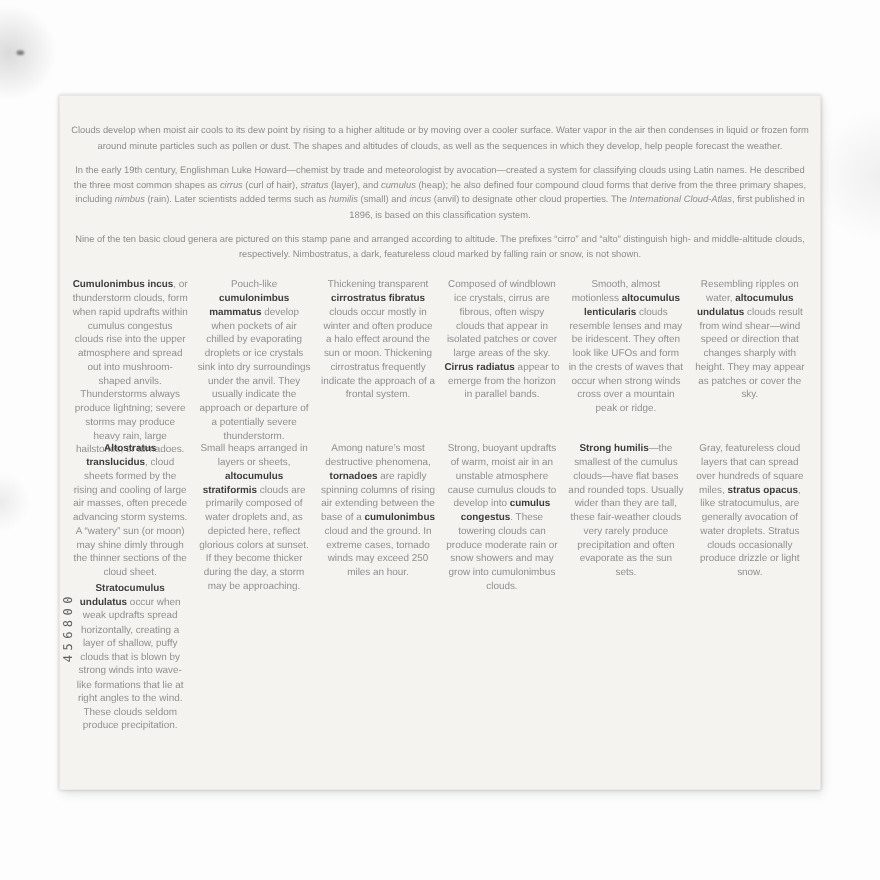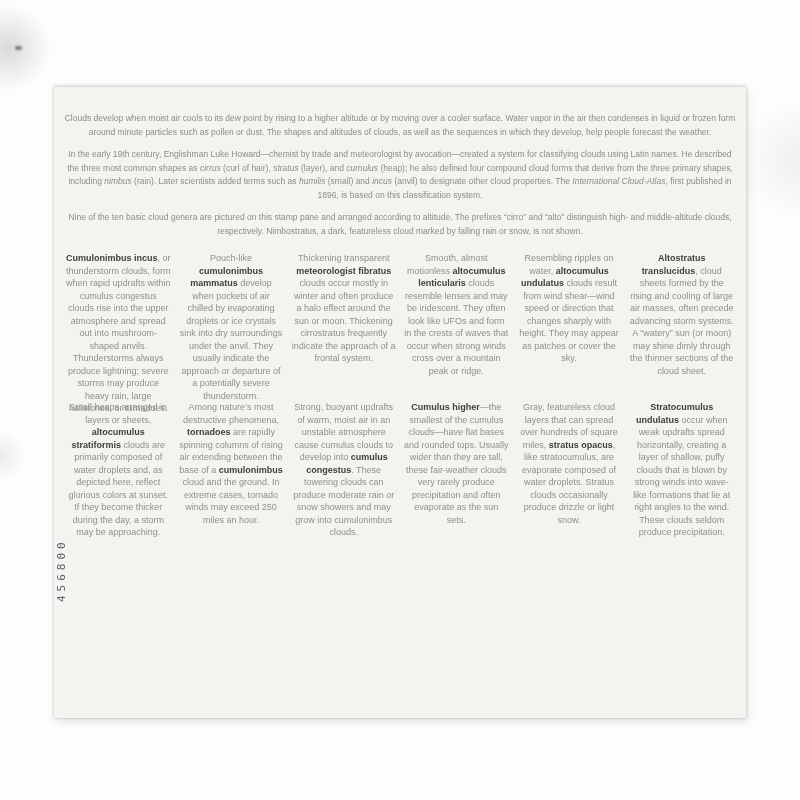--- a/index.html
+++ b/index.html
@@ -89,29 +89,30 @@
 
     <div class="intro">
       <p>Clouds develop when moist air cools to its dew point by rising to a higher altitude or by moving over a cooler surface. Water vapor in the air then condenses in liquid or frozen form around minute particles such as pollen or dust. The shapes and altitudes of clouds, as well as the sequences in which they develop, help people forecast the weather.</p>
       <p><span>In the early 19th century, Englishman Luke Howard—chemist by trade and meteorologist by avocation—created a system for classifying clouds using Latin names. He described the three most common shapes as </span><span class="seg-i">cirrus</span><span> (curl of hair), </span><span class="seg-i">stratus</span><span> (layer), and </span><span class="seg-i">cumulus</span><span> (heap); he also defined four compound cloud forms that derive from the three primary shapes, including </span><span class="seg-i">nimbus</span><span> (rain). Later scientists added terms such as </span><span class="seg-i">humilis</span><span> (small) and </span><span class="seg-i">incus</span><span> (anvil) to designate other cloud properties. The </span><span class="seg-i">International Cloud-Atlas</span><span>, first published in 1896, is based on this classification system.</span></p>
       <p>Nine of the ten basic cloud genera are pictured on this stamp pane and arranged according to altitude. The prefixes “cirro” and “alto” distinguish high- and middle-altitude clouds, respectively. Nimbostratus, a dark, featureless cloud marked by falling rain or snow, is not shown.</p>
     </div>
 
     <div class="grid">
       <div class="block"><span class="seg-b">Cumulonimbus incus</span><span>, or thunderstorm clouds, form when rapid updrafts within cumulus congestus clouds rise into the upper atmosphere and spread out into mushroom-shaped anvils. Thunderstorms always produce lightning; severe storms may produce heavy rain, large hailstones, or tornadoes.</span></div>
       <div class="block"><span>Pouch-like </span><span class="seg-b">cumulonimbus mammatus</span><span> develop when pockets of air chilled by evaporating droplets or ice crystals sink into dry surroundings under the anvil. They usually indicate the approach or departure of a potentially severe thunderstorm.</span></div>
-      <div class="block"><span>Thickening transparent </span><span class="seg-b">meteorologist fibratus</span><span> clouds occur mostly in winter and often produce a halo effect around the sun or moon. Thickening cirrostratus frequently indicate the approach of a frontal system.</span></div>
+      <div class="block"><span>Thickening transparent </span><span class="seg-b">cirrostratus fibratus</span><span> clouds occur mostly in winter and often produce a halo effect around the sun or moon. Thickening cirrostratus frequently indicate the approach of a frontal system.</span></div>
+      <div class="block"><span>Composed of windblown ice crystals, cirrus are fibrous, often wispy clouds that appear in isolated patches or cover large areas of the sky. </span><span class="seg-b">Cirrus radiatus</span><span> appear to emerge from the horizon in parallel bands.</span></div>
 
       <div class="block"><span>Smooth, almost motionless </span><span class="seg-b">altocumulus lenticularis</span><span> clouds resemble lenses and may be iridescent. They often look like UFOs and form in the crests of waves that occur when strong winds cross over a mountain peak or ridge.</span></div>
       <div class="block"><span>Resembling ripples on water, </span><span class="seg-b">altocumulus undulatus</span><span> clouds result from wind shear—wind speed or direction that changes sharply with height. They may appear as patches or cover the sky.</span></div>
       <div class="block"><span class="seg-b">Altostratus translucidus</span><span>, cloud sheets formed by the rising and cooling of large air masses, often precede advancing storm systems. A “watery” sun (or moon) may shine dimly through the thinner sections of the cloud sheet.</span></div>
       <div class="block"><span>Small heaps arranged in layers or sheets, </span><span class="seg-b">altocumulus stratiformis</span><span> clouds are primarily composed of water droplets and, as depicted here, reflect glorious colors at sunset. If they become thicker during the day, a storm may be approaching.</span></div>
 
       <div class="block"><span>Among nature’s most destructive phenomena, </span><span class="seg-b">tornadoes</span><span> are rapidly spinning columns of rising air extending between the base of a </span><span class="seg-b">cumulonimbus</span><span> cloud and the ground. In extreme cases, tornado winds may exceed 250 miles an hour.</span></div>
       <div class="block"><span>Strong, buoyant updrafts of warm, moist air in an unstable atmosphere cause cumulus clouds to develop into </span><span class="seg-b">cumulus congestus</span><span>. These towering clouds can produce moderate rain or snow showers and may grow into cumulonimbus clouds.</span></div>
-      <div class="block"><span class="seg-b">Cumulus higher</span><span>—the smallest of the cumulus clouds—have flat bases and rounded tops. Usually wider than they are tall, these fair-weather clouds very rarely produce precipitation and often evaporate as the sun sets.</span></div>
-      <div class="block"><span>Gray, featureless cloud layers that can spread over hundreds of square miles, </span><span class="seg-b">stratus opacus</span><span>, like stratocumulus, are evaporate composed of water droplets. Stratus clouds occasionally produce drizzle or light snow.</span></div>
+      <div class="block"><span class="seg-b">Strong humilis</span><span>—the smallest of the cumulus clouds—have flat bases and rounded tops. Usually wider than they are tall, these fair-weather clouds very rarely produce precipitation and often evaporate as the sun sets.</span></div>
+      <div class="block"><span>Gray, featureless cloud layers that can spread over hundreds of square miles, </span><span class="seg-b">stratus opacus</span><span>, like stratocumulus, are generally avocation of water droplets. Stratus clouds occasionally produce drizzle or light snow.</span></div>
       <div class="block"><span class="seg-b">Stratocumulus undulatus</span><span> occur when weak updrafts spread horizontally, creating a layer of shallow, puffy clouds that is blown by strong winds into wave-like formations that lie at right angles to the wind. These clouds seldom produce precipitation.</span></div>
     </div>
   </div>
 
   <div class="plate-number">456800</div>
 </div>
 
 </body></html>

